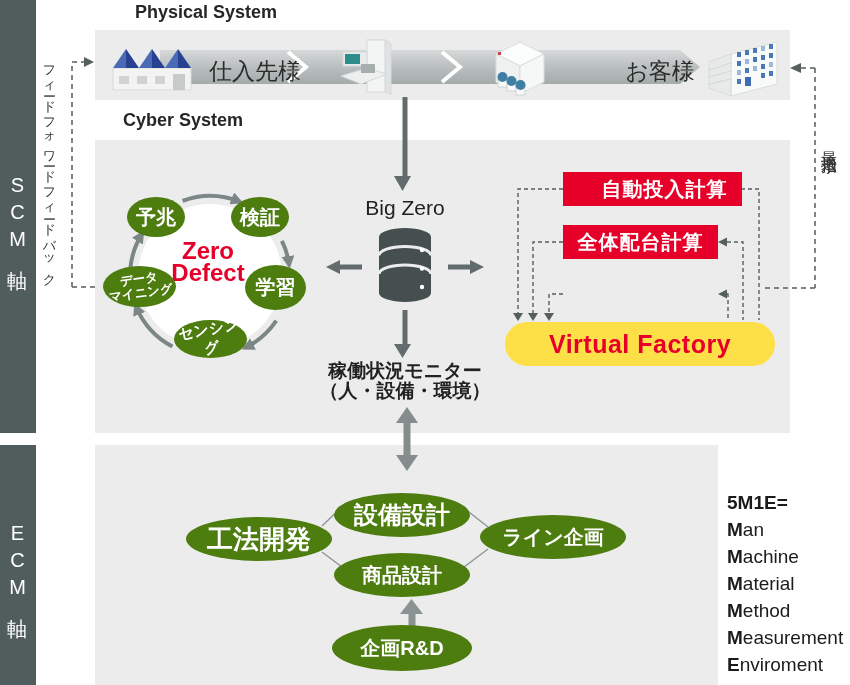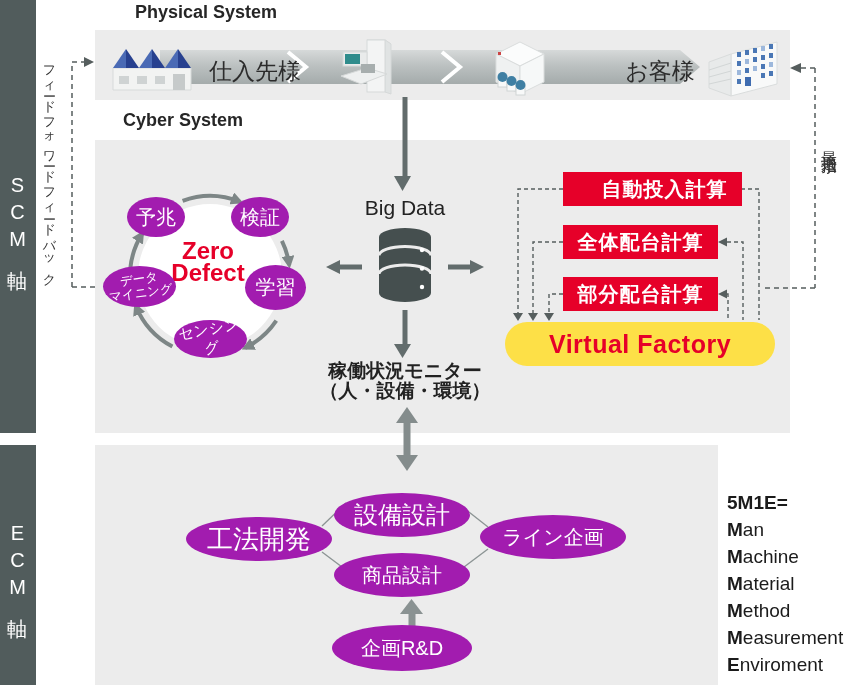--- a/index.html
+++ b/index.html
@@ -9,22 +9,22 @@
   .panel{position:absolute;background:#ececec;}
   .axis-bar{position:absolute;left:0;width:36px;background:#515c5c;display:flex;
             align-items:center;justify-content:center;}
   .axis-label{writing-mode:vertical-rl;text-orientation:upright;color:#fff;font-size:20px;
               letter-spacing:5px;font-weight:500;}
   .sec-hdr{position:absolute;font-size:18px;font-weight:700;color:#262626;}
   .vtext{position:absolute;writing-mode:vertical-rl;text-orientation:upright;color:#333;}
   .band{position:absolute;background:linear-gradient(180deg,#d6d9d9 0%,#bcc1c1 45%,#a4abab 100%);
         clip-path:polygon(0 0,calc(100% - 20px) 0,100% 50%,calc(100% - 20px) 100%,0 100%);}
   .band-text{position:absolute;font-size:23px;font-weight:500;color:#2c2c2c;text-align:center;}
-  .ellipse{position:absolute;background:#a21caf;border-radius:50%;display:flex;align-items:center;
-           justify-content:center;color:#fff;font-weight:400;text-align:center;}
+  .ellipse{position:absolute;background:#4d7c0f;border-radius:50%;display:flex;align-items:center;
+           justify-content:center;color:#fff;font-weight:700;text-align:center;}
   .rbox{position:absolute;left:563px;width:155px;height:34px;background:#e60029;display:flex;
         align-items:center;justify-content:center;color:#fff;font-size:20px;font-weight:700;
         letter-spacing:1px;}
   .pill{position:absolute;background:#fde047;border-radius:22px;display:flex;align-items:center;
         justify-content:center;color:#e60029;font-size:25px;font-weight:800;letter-spacing:.5px;}
   .center-text{position:absolute;text-align:center;color:#222;}
   .legend{position:absolute;font-size:19px;line-height:27px;color:#1b1b1b;}
   .legend b{font-weight:700;}
   svg{display:block;}
   .overlay{position:absolute;left:0;top:0;pointer-events:none;}
@@ -240,25 +240,24 @@
   <div class="ellipse" style="left:174px;top:320px;width:73px;height:38px;font-size:15px;">
     <span style="transform:rotate(-10deg);display:block;">センシング</span>
   </div>
   <div class="ellipse" style="left:103px;top:266px;width:73px;height:41px;font-size:12.5px;line-height:1.15;">
     <span style="transform:rotate(-8deg);display:block;">
       <span style="display:block;">データ</span>
       <span style="display:block;">マイニング</span>
     </span>
   </div>
 
-  <div class="center-text" style="left:340px;top:196px;width:130px;font-size:21px;font-weight:500;">Big Data</div>
+  <div class="center-text" style="left:340px;top:196px;width:130px;font-size:21px;font-weight:500;">Big Zero</div>
 
   <div class="rbox" style="top:172px;padding-left:24px;">自動投入計算</div>
   <div class="rbox" style="top:225px;">全体配台計算</div>
-  <div class="rbox" style="top:277px;">部分配台計算</div>
 
   <div class="pill" style="left:505px;top:322px;width:270px;height:44px;">Virtual Factory</div>
 
   <div class="center-text" style="left:305px;top:361px;width:200px;font-size:19px;font-weight:600;line-height:20px;">
     <div>稼働状況モニター</div>
     <div>（人・設備・環境）</div>
   </div>
 
   <div class="ellipse" style="left:334px;top:493px;width:136px;height:44px;font-size:24px;">設備設計</div>
   <div class="ellipse" style="left:186px;top:517px;width:146px;height:44px;font-size:26px;">工法開発</div>

